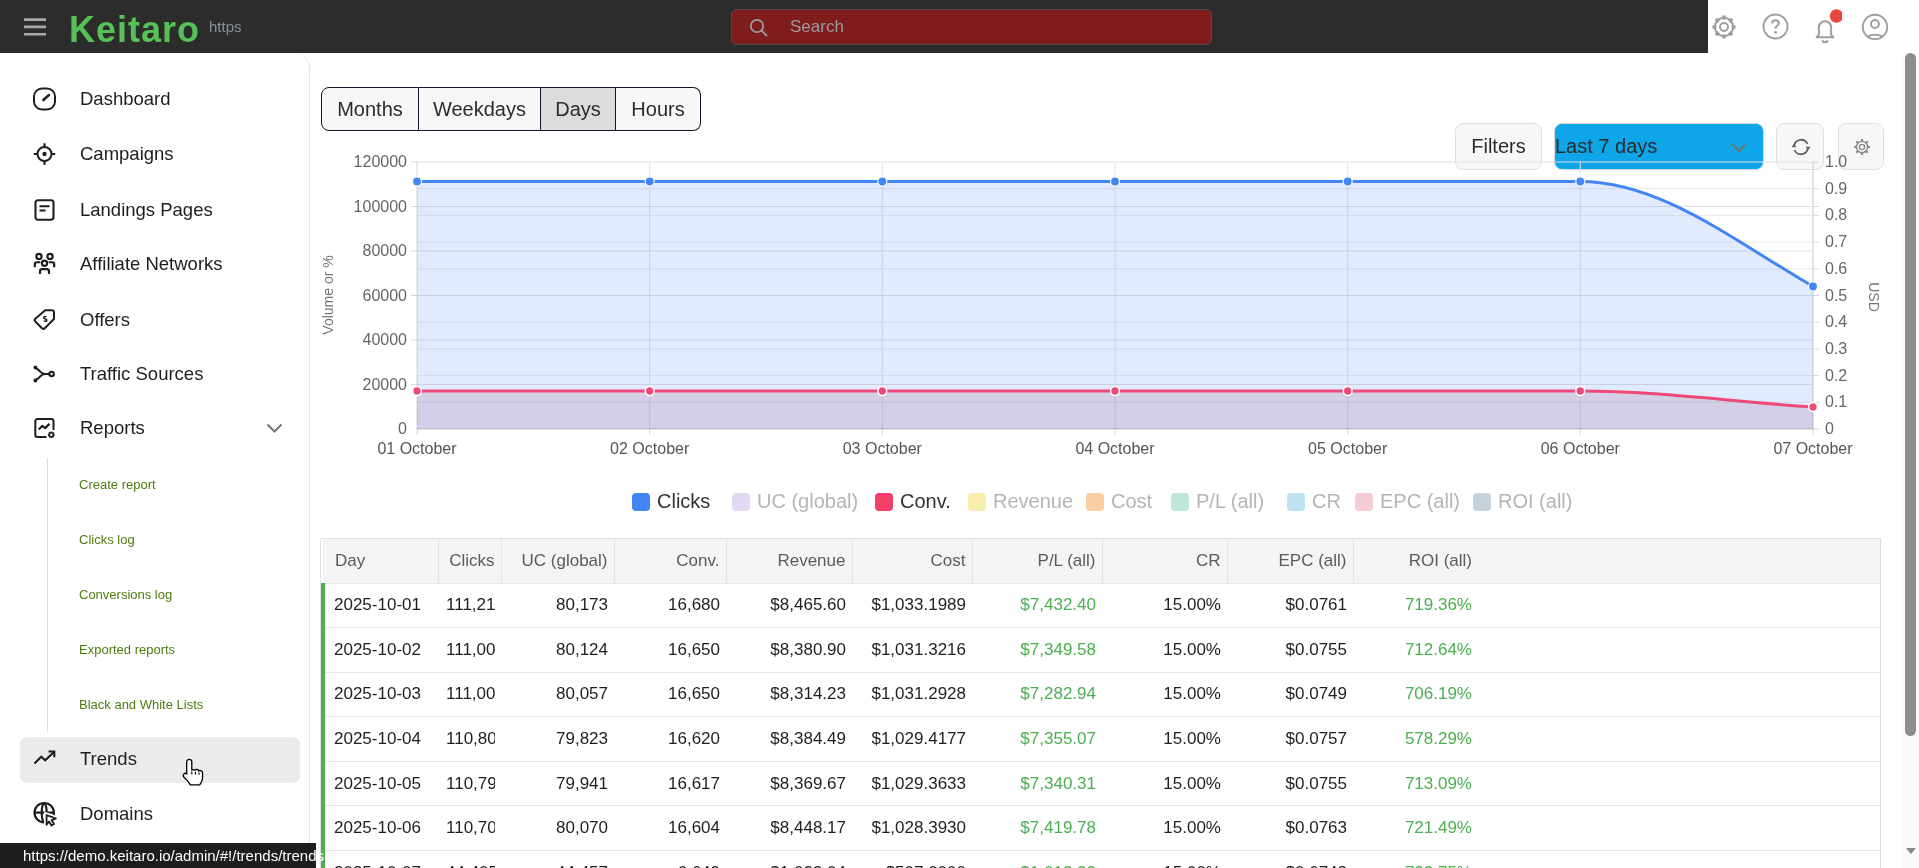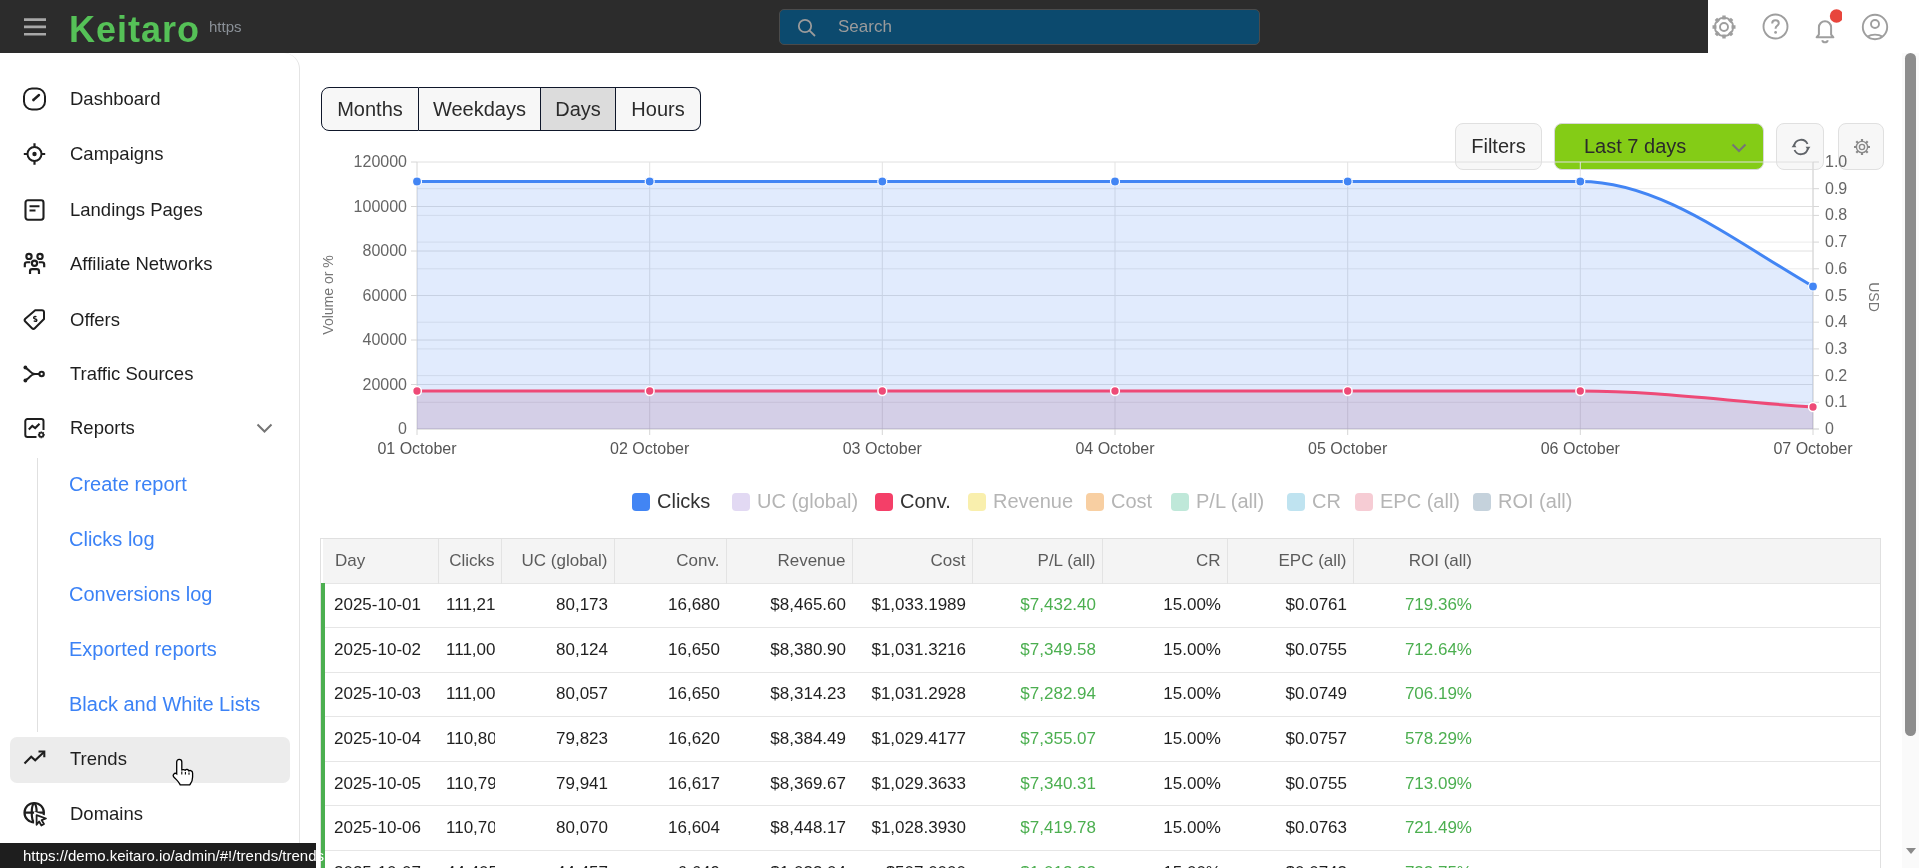--- a/index.html
+++ b/index.html
@@ -4,29 +4,29 @@
 <style>
 * { margin:0; padding:0; box-sizing:border-box; }
 html,body { width:1919px; height:868px; overflow:hidden; background:#fff;
   font-family:"Liberation Sans", sans-serif; }
 .abs { position:absolute; }
 
 
 #topbar { position:absolute; left:0; top:0; width:1708px; height:53px; background:#2c2c2c; z-index:50; }
 #logo { position:absolute; left:69px; top:9px; font-size:36px; font-weight:bold; color:#55c157; letter-spacing:1px; }
 #demo { position:absolute; left:209px; top:18px; font-size:15px; color:#8a9097; }
-#search { position:absolute; left:731px; top:9px; width:481px; height:36px; background:#0c4a6e; border:1px solid #4b4b4b; border-radius:5px;margin-left:48px; }
+#search { position:absolute; left:731px; top:9px; width:481px; height:36px; background:#7f1d1d; border:1px solid #4b4b4b; border-radius:5px; }
 #search .ph { position:absolute; left:58px; top:7px; font-size:17px; color:#9b9b9b; }
 
 
-#sidebar { position:absolute; left:0; top:53px; width:300px; height:815px; background:#fff; border-right:1px solid #e4e4e4;border-radius:16px; }
+#sidebar { position:absolute; left:10px; top:53px; width:300px; height:815px; background:#fff; border-right:1px solid #e4e4e4;border-radius:16px; }
 .mitem { position:absolute; left:0; width:300px; height:48px; }
 .mitem .txt { position:absolute; left:70px; top:50%; transform:translateY(-50%); font-size:18.5px; color:#1e1e1e; }
 .mitem svg.icon { position:absolute; left:22px; top:50%; transform:translateY(-50%); }
-.subtxt { position:absolute; left:69px; font-size:20px; color:#3b82f6; transform:translateY(-50%); }
+.subtxt { position:absolute; left:69px; font-size:13px; color:#4d7c0f; transform:translateY(-50%); }
 #indentline { position:absolute; left:37px; top:405px; width:1px; height:274px; background:#e0e0e0; }
 #trends-active { position:absolute; left:10px; top:684px; width:280px; height:46px; background:#ececec; border-radius:7px; }
 #statusbar { position:absolute; left:0; top:843px; width:316px; height:25px; background:#1e1e1e; color:#fff; font-size:15px; line-height:25px; padding-left:23px; z-index:60; }
 
 
 #sb-track { position:absolute; left:1902px; top:53px; width:17px; height:815px; background:#fafafa; }
 #sb-thumb { position:absolute; left:3px; top:0px; width:11px; height:683px; background:#8d8d8d; border-radius:6px; }
 
 
 .seg { position:absolute; top:87px; height:44px; border:1px solid #0f172a; background:#f7f7f7; color:#2b2b2b; font-size:20px; text-align:center; }
@@ -197,21 +197,21 @@
       <path d="M0 0h10L5 6z" fill="#8a8a8a"></path>
     </svg>
 </div>
 
 <div class="seg" style="left:321px; width:98px; border-radius:8px 0 0 8px; line-height:42px;">Months</div>
 <div class="seg" style="left:419px; width:122px; border-left:none; line-height:42px;">Weekdays</div>
 <div class="seg" style="left:541px; width:75px; border-left:none; background:#dcdcdc; line-height:42px;">Days</div>
 <div class="seg" style="left:616px; width:85px; border-left:none; border-radius:0 8px 8px 0; line-height:42px;">Hours</div>
 
 <div class="btnlike" style="left:1455px; width:87px; text-align:center; line-height:45px;">Filters</div>
-<div class="btnlike" style="left:1554px; width:210px; background:#84cc16; border-color:#d8d8d8; line-height:45px; padding-left:29px;">Last 7 days
+<div class="btnlike" style="left:1554px; width:210px; background:#0ea5e9; border-color:#d8d8d8; line-height:45px; padding-left:0;">Last 7 days
   <svg class="abs" style="left:176px; top:19px;" width="16" height="10" viewBox="0 0 16 10">
       <path d="M1.5 1.5 L8 8 L14.5 1.5" fill="none" stroke="#757575" stroke-width="2.2"></path>
     </svg>
 </div>
 <div class="btnlike" style="left:1776px; width:48px;">
   <svg class="abs" style="left:12px; top:11px;" width="24" height="24" viewBox="0 0 24 24">
     <g fill="none" stroke="#5f6368" stroke-width="1.8">
       <path d="M5.2 10.5 a7 7 0 0 1 13.3-1.5"></path>
       <path d="M18.8 13.5 a7 7 0 0 1-13.3 1.5"></path>
     </g>

